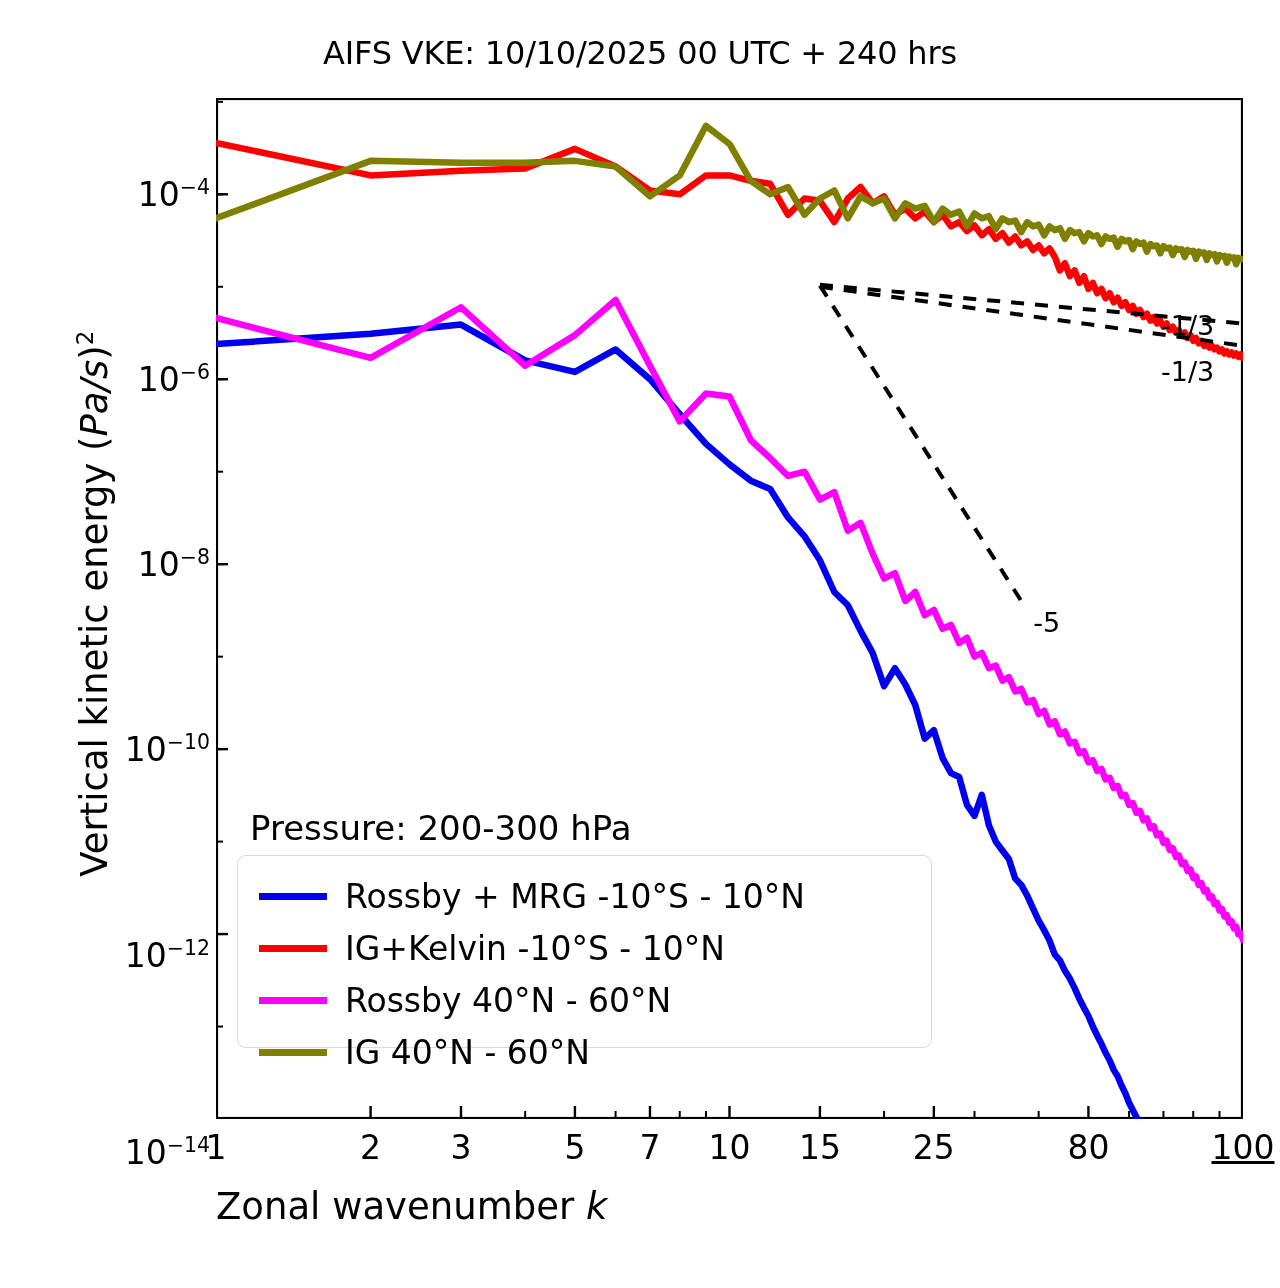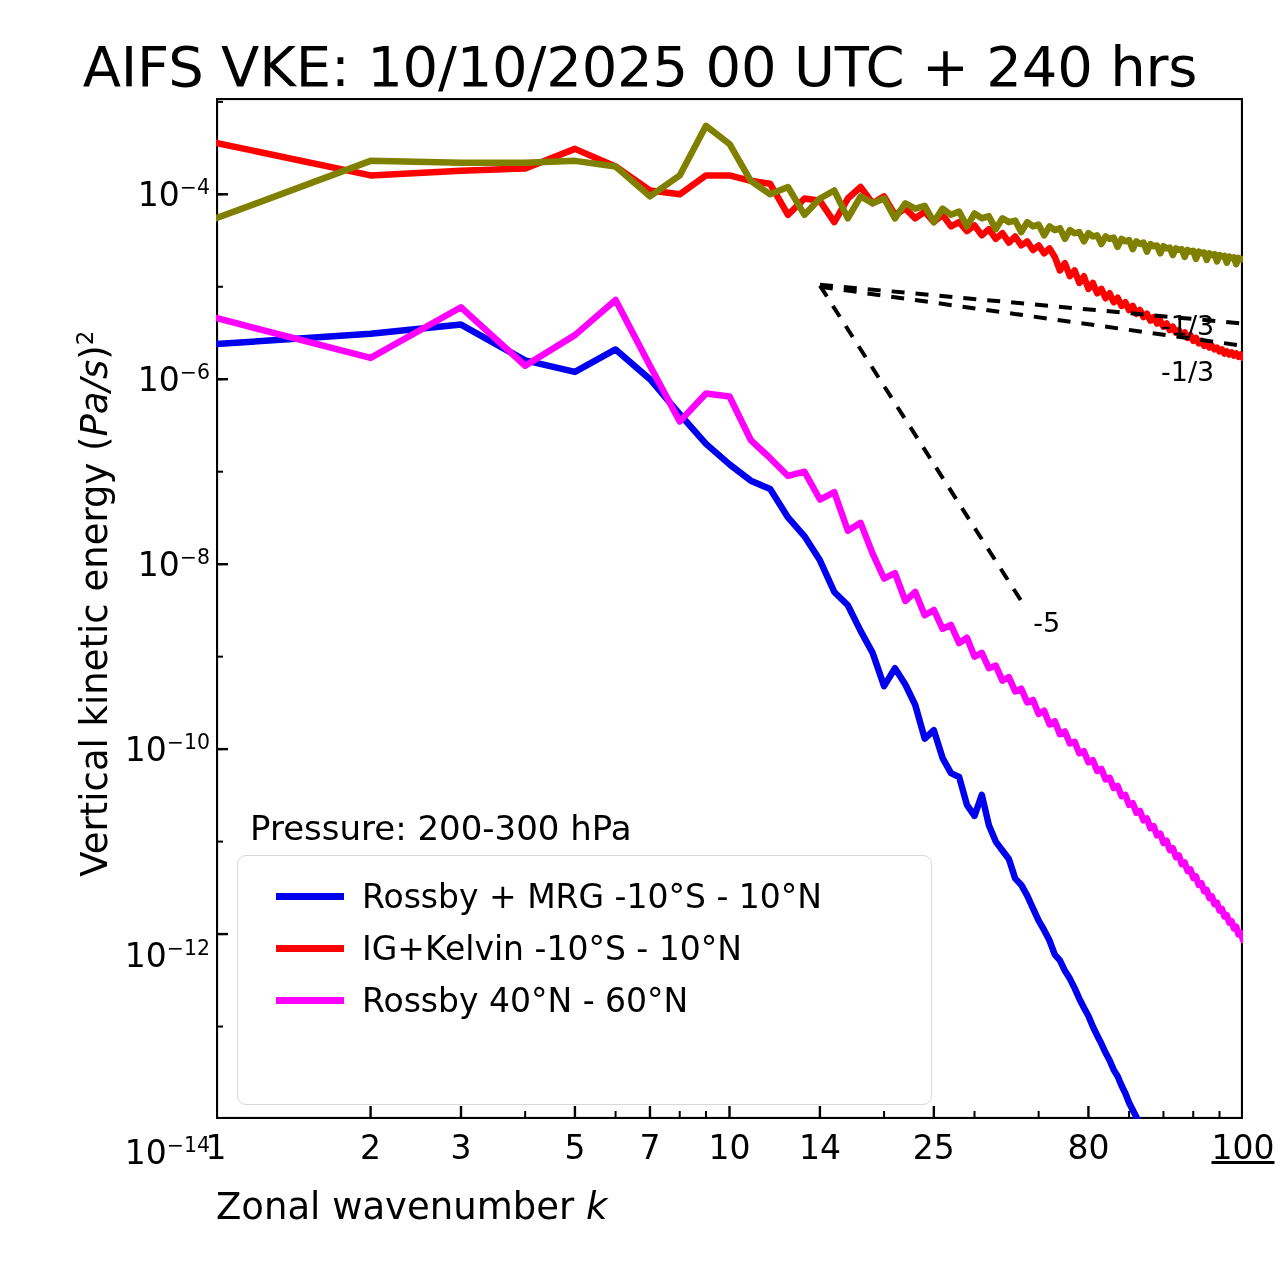--- a/index.html
+++ b/index.html
@@ -1,37 +1,37 @@
 <!DOCTYPE html>
 <html><head>
 <meta charset="utf-8">
 <style>
   html,body{margin:0;padding:0;background:#ffffff;}
   body{width:1280px;height:1288px;overflow:hidden;
        font-family:"DejaVu Sans","Liberation Sans",sans-serif;color:#000;}
   #fig{position:relative;width:1280px;height:1288px;background:#fff;}
   #title{position:absolute;left:0;top:36px;width:1280px;text-align:center;
-         font-size:56px;letter-spacing:-0.2px;line-height:1.1;}
+         font-size:32px;letter-spacing:-0.2px;line-height:1.1;}
   #ylabel{position:absolute;left:-286px;top:582px;width:760px;text-align:center;
           font-size:37px;transform:rotate(-90deg);transform-origin:center center;}
   #ylabel .it{font-style:italic;}
   #ylabel sup{font-size:.62em;vertical-align:super;}
   #xlabel{position:absolute;left:216px;top:1185px;width:1027px;text-align:left;
           font-size:37px;}
   #xlabel .it{font-style:italic;}
   #plotwrap{position:absolute;left:216px;top:98px;width:1027px;height:1021px;}
   #plotsvg{position:absolute;left:0;top:0;}
   .yt{position:absolute;right:1070px;font-size:33px;white-space:nowrap;
       transform:translateY(-50%);text-align:right;}
   .yt sup{font-size:.62em;vertical-align:super;}
   .xt{position:absolute;top:1128px;font-size:33px;transform:translateX(-50%);}
   #press{position:absolute;left:250px;top:772px;font-size:34px;margin-top:36px;}
-  #legend{position:absolute;left:237px;top:855px;width:695px;height:250px;
+  #legend{position:absolute;left:237px;top:855px;width:695px;height:193px;
           border:1.6px solid #d9d9d9;border-radius:9px;background:#fff;
-          box-sizing:border-box;padding:14px 0 0 17px;}
+          box-sizing:border-box;padding:14px 0 0 0;}
   .lrow{display:flex;align-items:center;height:52px;padding-left:21px;}
   .lswatch{width:68px;height:7px;margin-right:18px;flex:0 0 auto;}
   .ltext{font-size:33px;white-space:nowrap;}
   .annot{position:absolute;font-size:27px;white-space:nowrap;text-align:right;}
 </style>
 </head>
 <body>
 
 <div id="fig">
 
@@ -102,39 +102,43 @@
       <div class="yt" style="top: 564.179px; margin-left: 37px;"><span>10</span><sup>−8</sup></div>
       <div class="yt" style="top: 749.119px;"><span>10</span><sup>−10</sup></div>
       <div class="yt" style="top: 955px;"><span>10</span><sup>−12</sup></div>
       <div class="yt" style="top: 1152px;"><span>10</span><sup>−14</sup></div>
       <div class="xt" style="left: 216px;">1</div>
       <div class="xt" style="left: 370.579px;">2</div>
       <div class="xt" style="left: 461.002px;">3</div>
       <div class="xt" style="left: 574.921px;">5</div>
       <div class="xt" style="left: 649.958px;">7</div>
       <div class="xt" style="left: 729.5px;">10</div>
-      <div class="xt" style="left: 819.923px;">14</div>
+      <div class="xt" style="left: 819.923px;">15</div>
       <div class="xt" style="left: 933.842px;">25</div>
       <div class="xt" style="left: 1088.42px;">80</div>
       <div class="xt" style="left: 1243px; text-decoration: underline;">100</div>
     </div>
 
   <div id="press">Pressure: 200-300 hPa</div>
 
   <div id="legend">
     <div class="lrow">
       <span class="lswatch" style="background: rgb(0, 0, 238);"></span>
       <span class="ltext">Rossby + MRG -10°S - 10°N</span>
     </div>
     <div class="lrow">
       <span class="lswatch" style="background: rgb(255, 0, 0);"></span>
       <span class="ltext">IG+Kelvin -10°S - 10°N</span>
     </div>
     <div class="lrow">
       <span class="lswatch" style="background: rgb(255, 0, 255);"></span>
       <span class="ltext">Rossby 40°N - 60°N</span>
     </div>
+    <div class="lrow">
+      <span class="lswatch" style="background: rgb(128, 128, 0);"></span>
+      <span class="ltext">IG 40°N - 60°N</span>
+    </div>
   </div>
 
 <div class="annot" style="left: 1161px; top: 309.566px;">-1/3</div>
     <div class="annot" style="left: 1161px; top: 355.789px;">-1/3</div>
     <div class="annot" style="left: 1033.27px; top: 606.976px;">-5</div>
   </div>
 
 </body></html>

